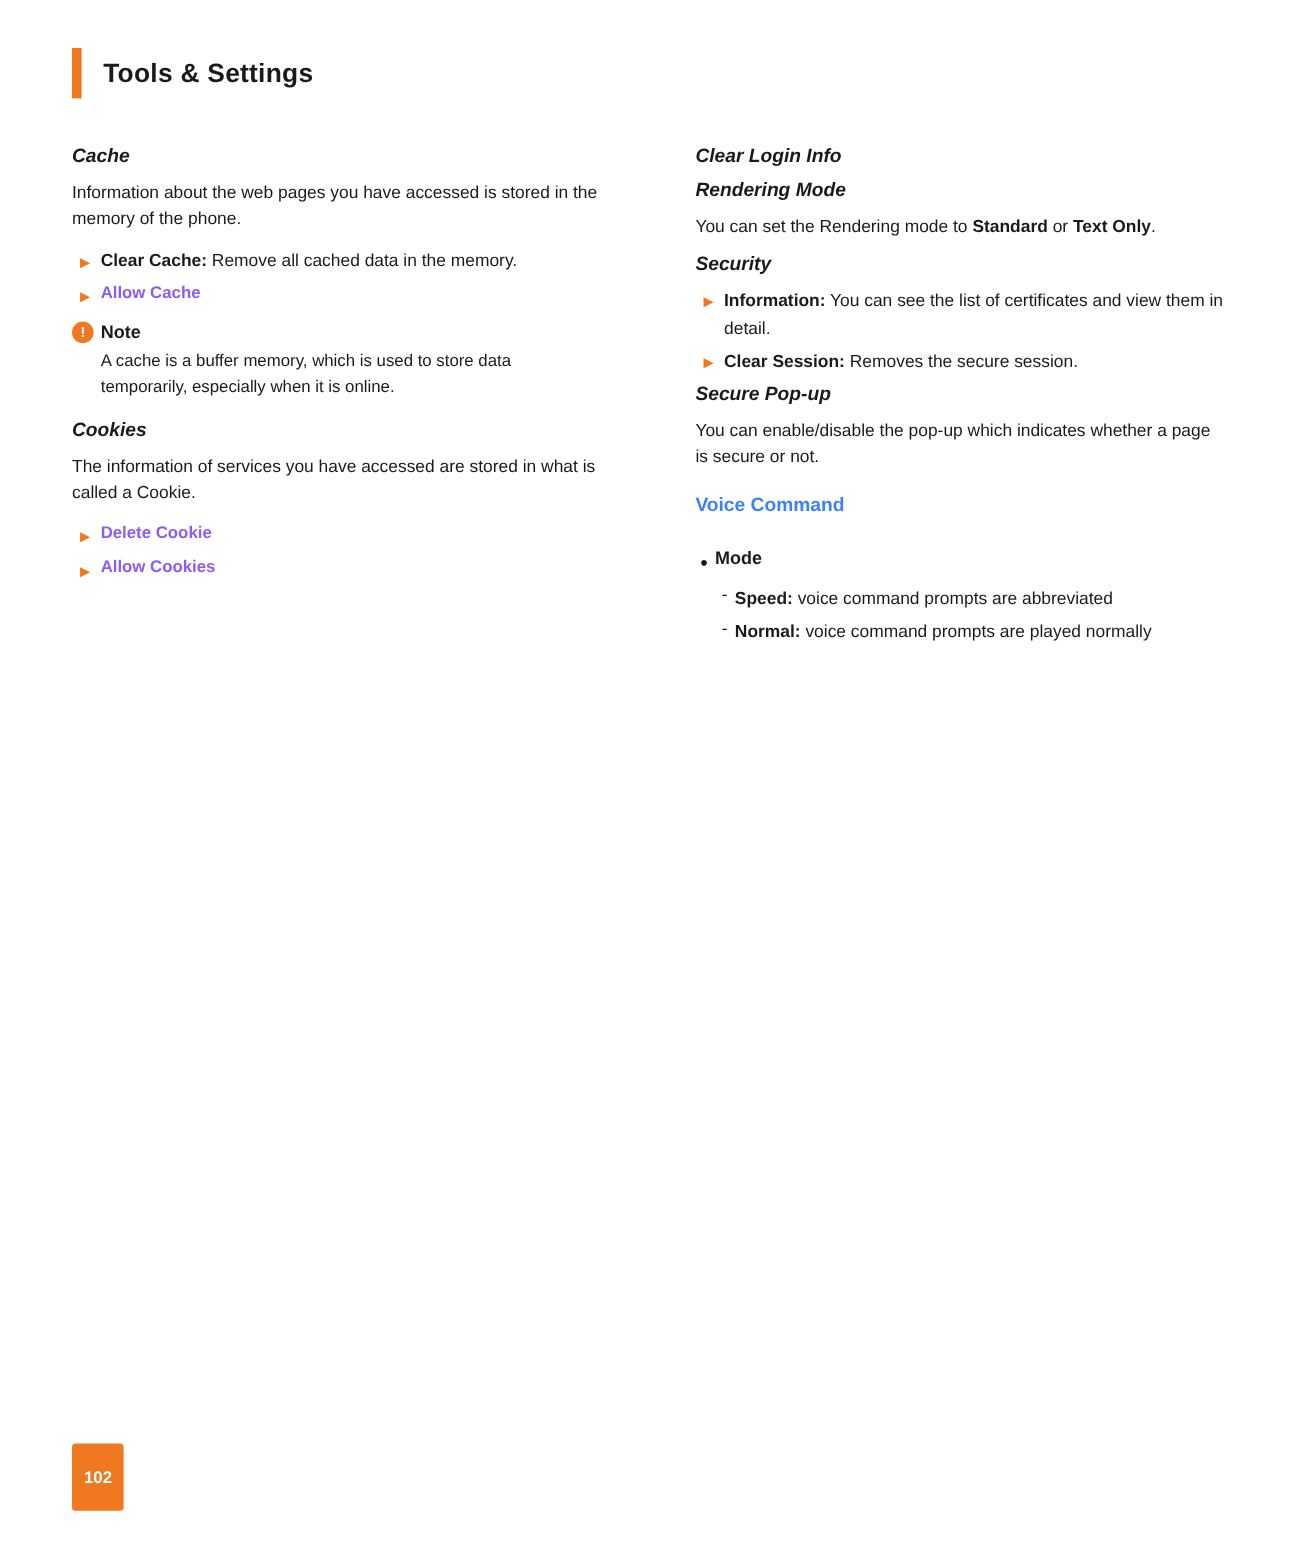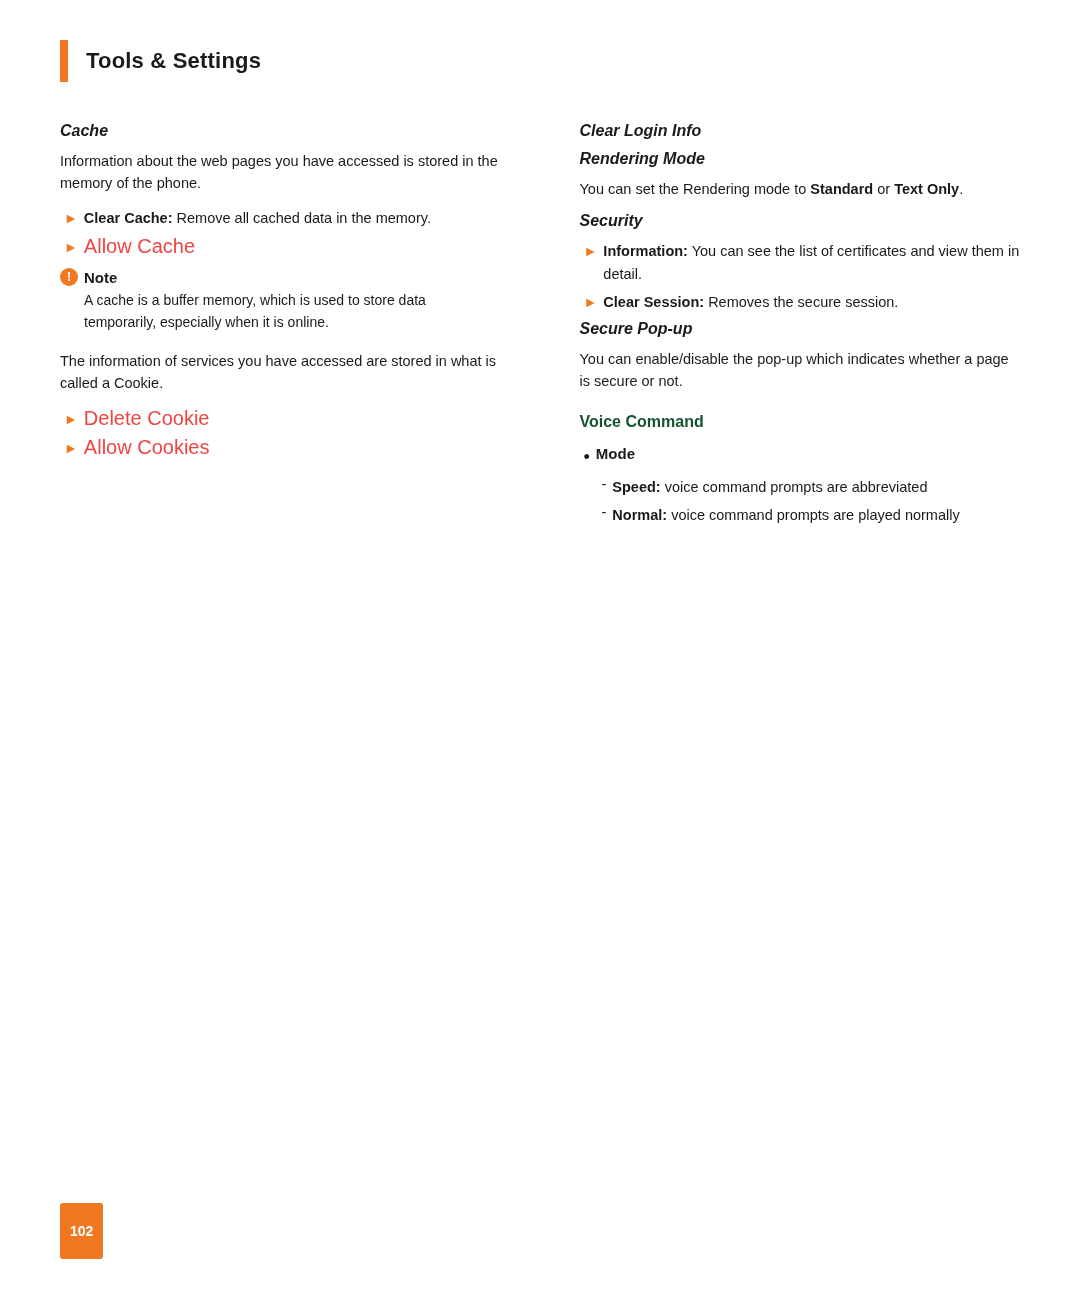--- a/index.html
+++ b/index.html
@@ -117,23 +117,23 @@
 
     .bold-bullet .arrow-icon {
       color: #f07820;
       font-size: 14px;
       margin-right: 6px;
       margin-top: 2px;
       flex-shrink: 0;
     }
 
     .bold-bullet-text {
-      font-size: 20px;
-      font-weight: 400;
-      color: #ef4444;
+      font-size: 14px;
+      font-weight: 700;
+      color: #8b5cf6;
     }
 
     
     .note-box {
       margin-top: 10px;
       margin-bottom: 16px;
     }
 
     .note-header {
       display: flex;
@@ -166,23 +166,23 @@
       font-size: 14px;
       line-height: 1.55;
       color: #1a1a1a;
       padding-left: 24px;
     }
 
     
     .voice-command-title {
       font-size: 16px;
       font-weight: 900;
-      color: #14532d;
+      color: #3b82f6;
       margin-top: 20px;
-      margin-bottom: 14px;
+      margin-bottom: 26px;
     }
 
     .mode-bullet {
       display: flex;
       align-items: flex-start;
       margin-bottom: 4px;
       padding-left: 4px;
     }
 
     .dot-icon {
@@ -270,20 +270,21 @@
         <div class="note-box">
           <div class="note-header">
             <div class="note-icon">!</div>
             <span class="note-label">Note</span>
           </div>
           <p class="note-content">A cache is a buffer memory, which is used to store data temporarily, especially when it is online.</p>
         </div>
       </div>
 
       <div>
+        <div class="section-title">Cookies</div>
         <p class="body-text">The information of services you have accessed are stored in what is called a Cookie.</p>
 
         <div class="bold-bullet">
           <span class="arrow-icon">►</span>
           <span class="bold-bullet-text">Delete Cookie</span>
         </div>
 
         <div class="bold-bullet">
           <span class="arrow-icon">►</span>
           <span class="bold-bullet-text">Allow Cookies</span>

